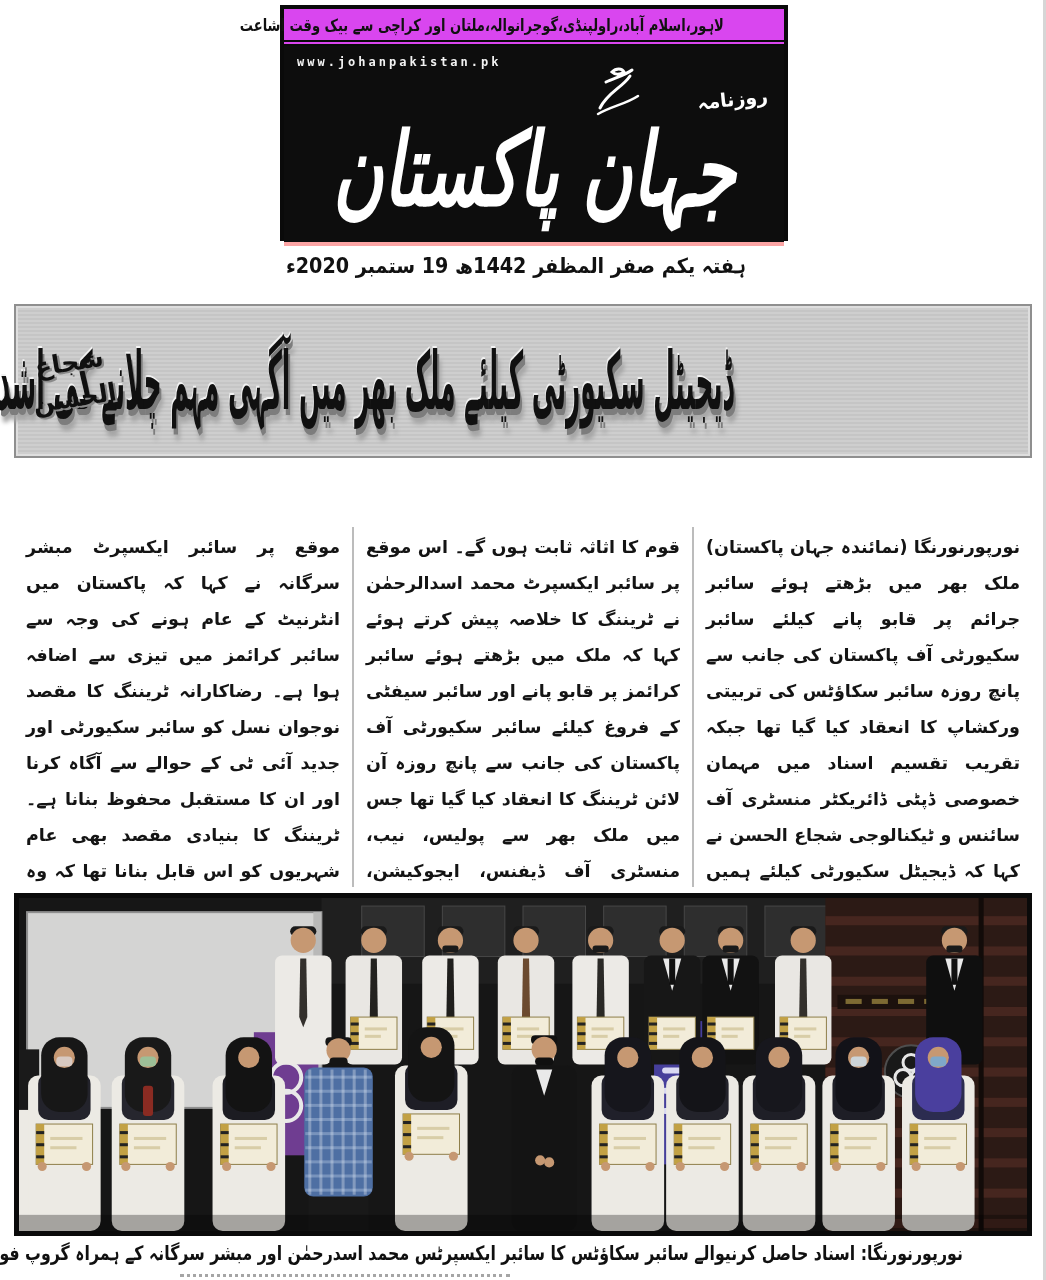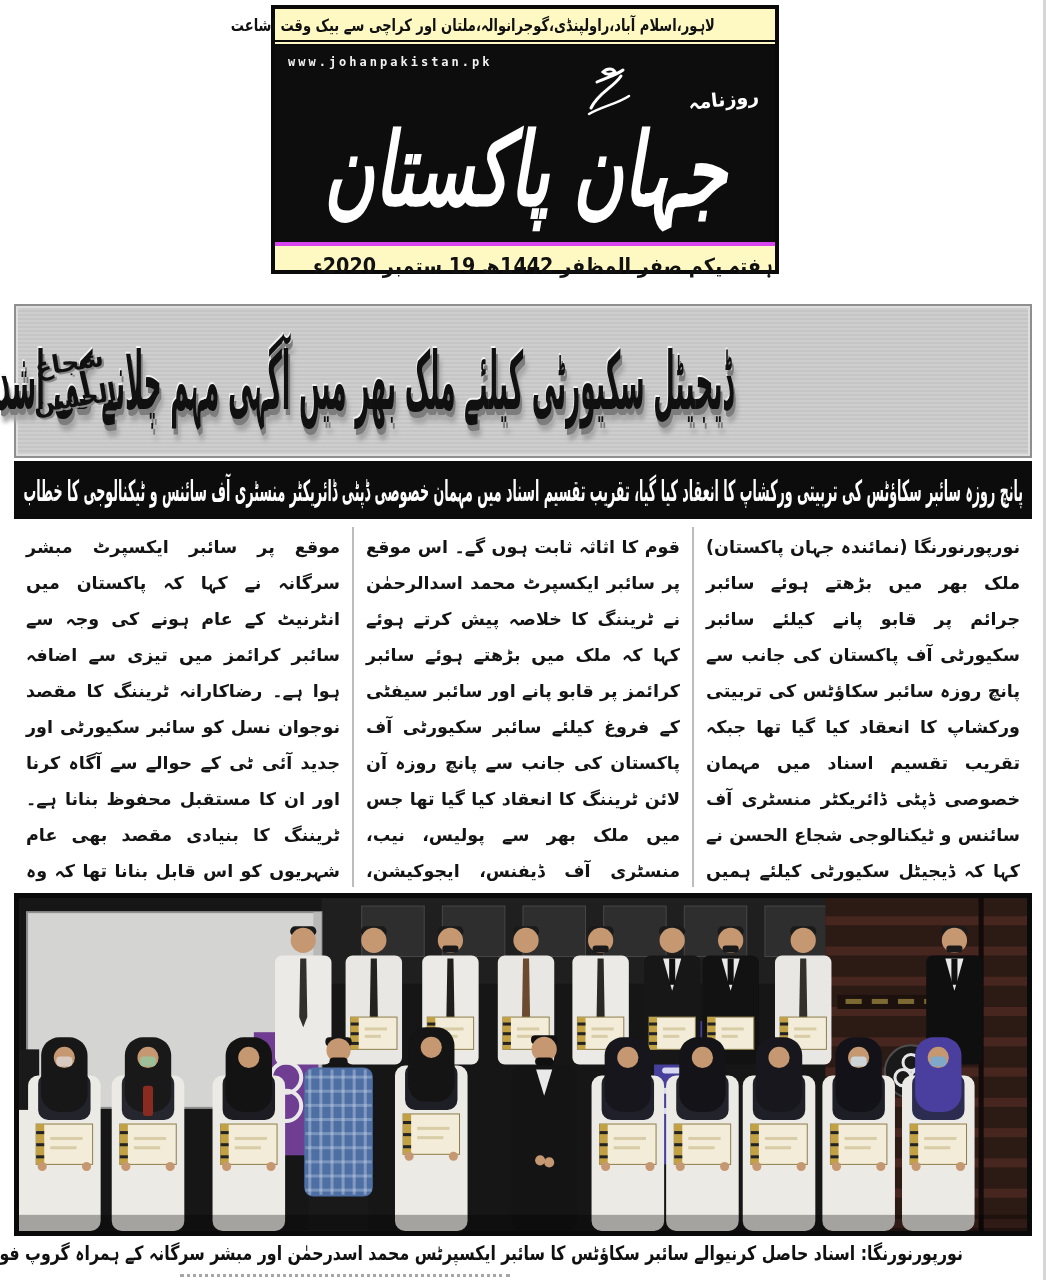--- a/index.html
+++ b/index.html
@@ -1,33 +1,33 @@
 <!DOCTYPE html>
 <html lang="ur"><head>
 <meta charset="utf-8">
 <style>
   html,body{margin:0;padding:0;background:#e9e9e9;}
   .page{position:relative;width:1046px;height:1280px;background:#ffffff;overflow:hidden;
         font-family:"DejaVu Sans",sans-serif;border-right:3px solid #d6d6d6;box-sizing:border-box;}
   
-  .masthead{position:absolute;left:271px;top:5px;width:508px;height:269px;border:4px solid #0a0a0a;
-            box-sizing:border-box;background:#fef9c3;}
+  .masthead{position:absolute;left:280px;top:5px;width:508px;height:236px;border:4px solid #0a0a0a;
+            box-sizing:border-box;background:#d946ef;}
   .cities{direction:rtl;text-align:center;padding:7px 6px 5px;border-bottom:6px double #0a0a0a;
           font-weight:bold;font-size:16px;color:#111;white-space:nowrap;overflow:visible;}
   .cities>span{display:inline-block;white-space:nowrap;transform-origin:center;}
   .mast-black{position:relative;height:196px;background:#0d0d0d;overflow:hidden;}
   .website{position:absolute;top:9px;left:13px;color:#f2f2f2;font-family:"DejaVu Sans Mono",monospace;
            font-weight:bold;font-size:12px;letter-spacing:3px;}
   .daily{position:absolute;top:42px;right:16px;color:#fff;font-size:19px;font-weight:bold;direction:rtl;
          transform:rotate(-6deg);}
   .seal{position:absolute;top:16px;right:140px;}
   .mast-title-wrap{position:absolute;left:0;right:0;bottom:14px;text-align:center;direction:rtl;font-style:italic;}
   .mast-title{display:inline-block;white-space:nowrap;color:#ffffff;font-weight:bold;font-size:78px;
               transform-origin:center bottom;}
-  .date-strip{direction:rtl;text-align:right;border-top:4px solid #d946ef;padding:8px 4px 6px;
+  .date-strip{direction:rtl;text-align:left;border-top:4px solid #fca5a5;padding:8px 4px 6px;
               font-weight:bold;font-size:19px;color:#111;}
   .date-strip>span{display:inline-block;white-space:nowrap;transform-origin:center;}
   
   .headline{position:absolute;left:14px;top:304px;width:1018px;height:154px;box-sizing:border-box;
             background:#c9c9c9;border:2px solid #8f8f8f;box-shadow:inset 0 0 0 2px #dedede;
             background-image:repeating-linear-gradient(0deg,#c5c5c5 0 2px,#cecece 2px 4px);}
   .headline-main{position:absolute;left:104px;right:26px;top:0;bottom:0;display:flex;align-items:center;
                  justify-content:flex-start;direction:rtl;overflow:visible;}
   .headline-text{display:inline-block;white-space:nowrap;font-weight:bold;font-size:40px;color:#101010;
                  transform-origin:center;text-shadow:3px 3px 0 #7d7d7d,6px 6px 4px #a6a6a6,-1px -1px 0 #f2f2f2;}
@@ -84,23 +84,20 @@
   <div class="headline">
     <div class="headline-main">
       <span class="headline-text" style="transform: scale(0.618, 2);">ڈیجیٹل سکیورٹی کیلئے ملک بھر میں آگہی مہم چلانے کی اشد ضرورت ہے</span>
     </div>
     <div class="attribution">
       <div>شجاع</div>
       <div>الحسن</div>
     </div>
   </div>
 
-  <div class="subheadline">
-    <span style="transform: scale(0.666, 1.55);">پانچ روزہ سائبر سکاؤٹس کی تربیتی ورکشاپ کا انعقاد کیا گیا، تقریب تقسیم اسناد میں مہمان خصوصی ڈپٹی ڈائریکٹر منسٹری آف سائنس و ٹیکنالوجی کا خطاب</span>
-  </div>
 
   <div class="article">
     <div class="col">نورپورنورنگا (نمائندہ جہان پاکستان) ملک بھر میں بڑھتے ہوئے سائبر جرائم پر قابو پانے کیلئے سائبر سکیورٹی آف پاکستان کی جانب سے پانچ روزہ سائبر سکاؤٹس کی تربیتی ورکشاپ کا انعقاد کیا گیا تھا جبکہ تقریب تقسیم اسناد میں مہمان خصوصی ڈپٹی ڈائریکٹر منسٹری آف سائنس و ٹیکنالوجی شجاع الحسن نے کہا کہ ڈیجیٹل سکیورٹی کیلئے ہمیں ملک بھر میں آگاہی مہم چلانے کی اشد ضرورت ہے۔ موجودہ دور میں سائبر سکیورٹی کی ضرورت و اہمیت میں اضافہ ہوتا جا رہا ہے۔ امید ہے کہ مستقبل میں یہ نوجوان سکاؤٹس ملک و</div>
     <div class="col">قوم کا اثاثہ ثابت ہوں گے۔ اس موقع پر سائبر ایکسپرٹ محمد اسدالرحمٰن نے ٹریننگ کا خلاصہ پیش کرتے ہوئے کہا کہ ملک میں بڑھتے ہوئے سائبر کرائمز پر قابو پانے اور سائبر سیفٹی کے فروغ کیلئے سائبر سکیورٹی آف پاکستان کی جانب سے پانچ روزہ آن لائن ٹریننگ کا انعقاد کیا گیا تھا جس میں ملک بھر سے پولیس، نیب، منسٹری آف ڈیفنس، ایجوکیشن، ہیلتھ، بینک، طلبا و طالبات اور دیگر اداروں سے اراکین کی کثیر تعداد کو سوشل میڈیا اکاؤنٹس کو محفوظ کرنے، آن لائن ڈیٹا چوری ہونے سے بچانے اور سائبر سکیورٹی کے متعلق تربیت دی گئی تھی۔ اس</div>
     <div class="col">موقع پر سائبر ایکسپرٹ مبشر سرگانہ نے کہا کہ پاکستان میں انٹرنیٹ کے عام ہونے کی وجہ سے سائبر کرائمز میں تیزی سے اضافہ ہوا ہے۔ رضاکارانہ ٹریننگ کا مقصد نوجوان نسل کو سائبر سکیورٹی اور جدید آئی ٹی کے حوالے سے آگاہ کرنا اور ان کا مستقبل محفوظ بنانا ہے۔ ٹریننگ کا بنیادی مقصد بھی عام شہریوں کو اس قابل بنانا تھا کہ وہ انٹرنیٹ کا محفوظ طریقے سے استعمال کر سکیں تاکہ ایسے مسائل کی نوبت ہی نہ آئے۔ اگر پھر بھی اس طرح کا مسئلہ پیش آتا ہے تو گھبرانے کے بجائے اپنے قومی اداروں کے تعاون سے ان مسائل سے نمٹنے کا طریقہ کار بتایا گیا۔</div>
   </div>
 
   <div class="photo">
     <svg id="photo-svg" viewBox="0 0 1000 330" preserveAspectRatio="none">
         <rect x="0" y="0" width="1000" height="330" fill="#161616"></rect>

